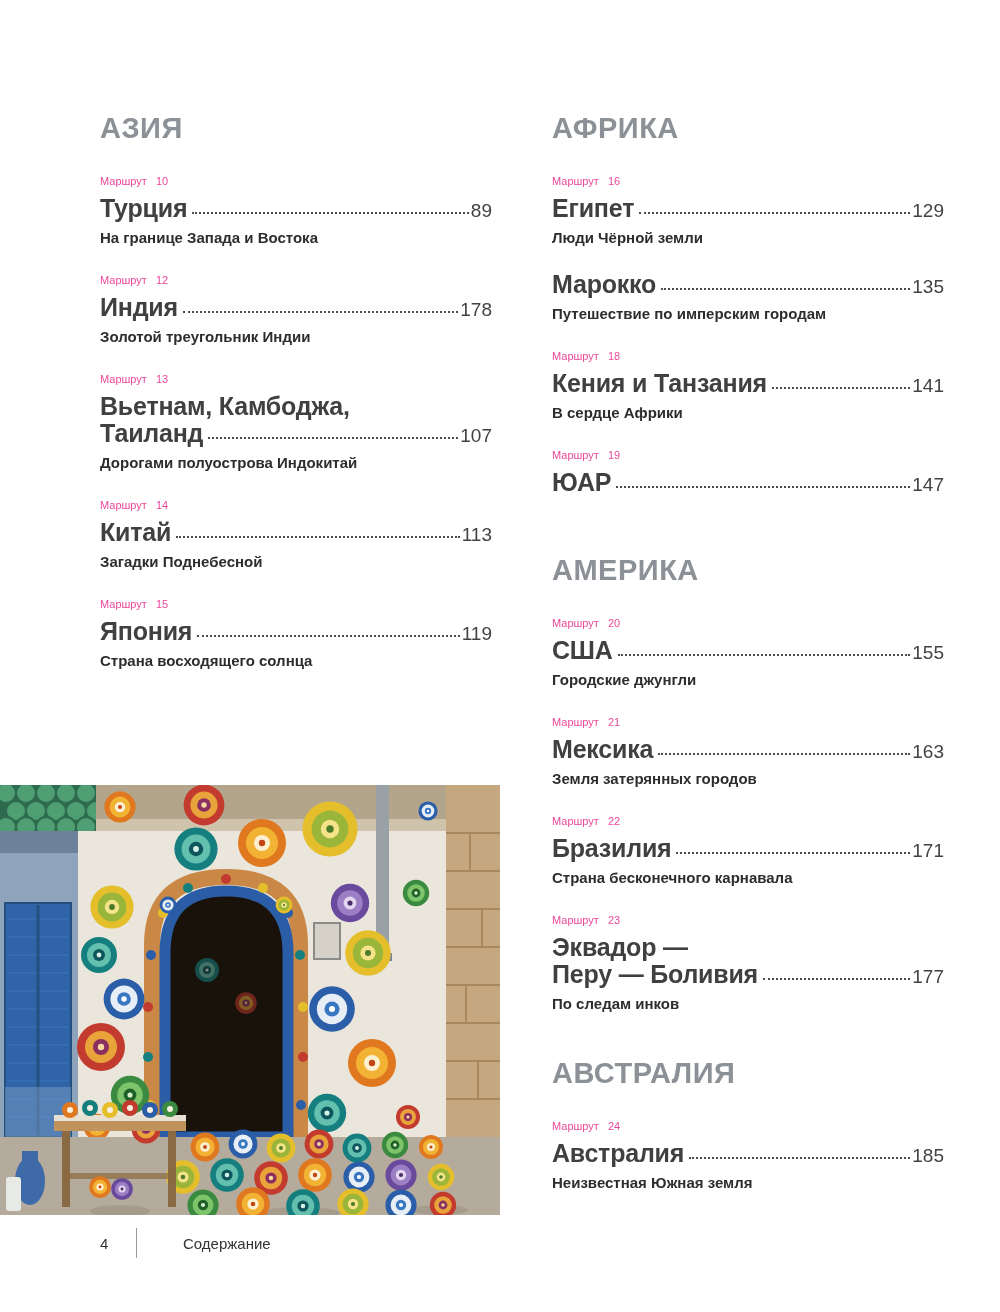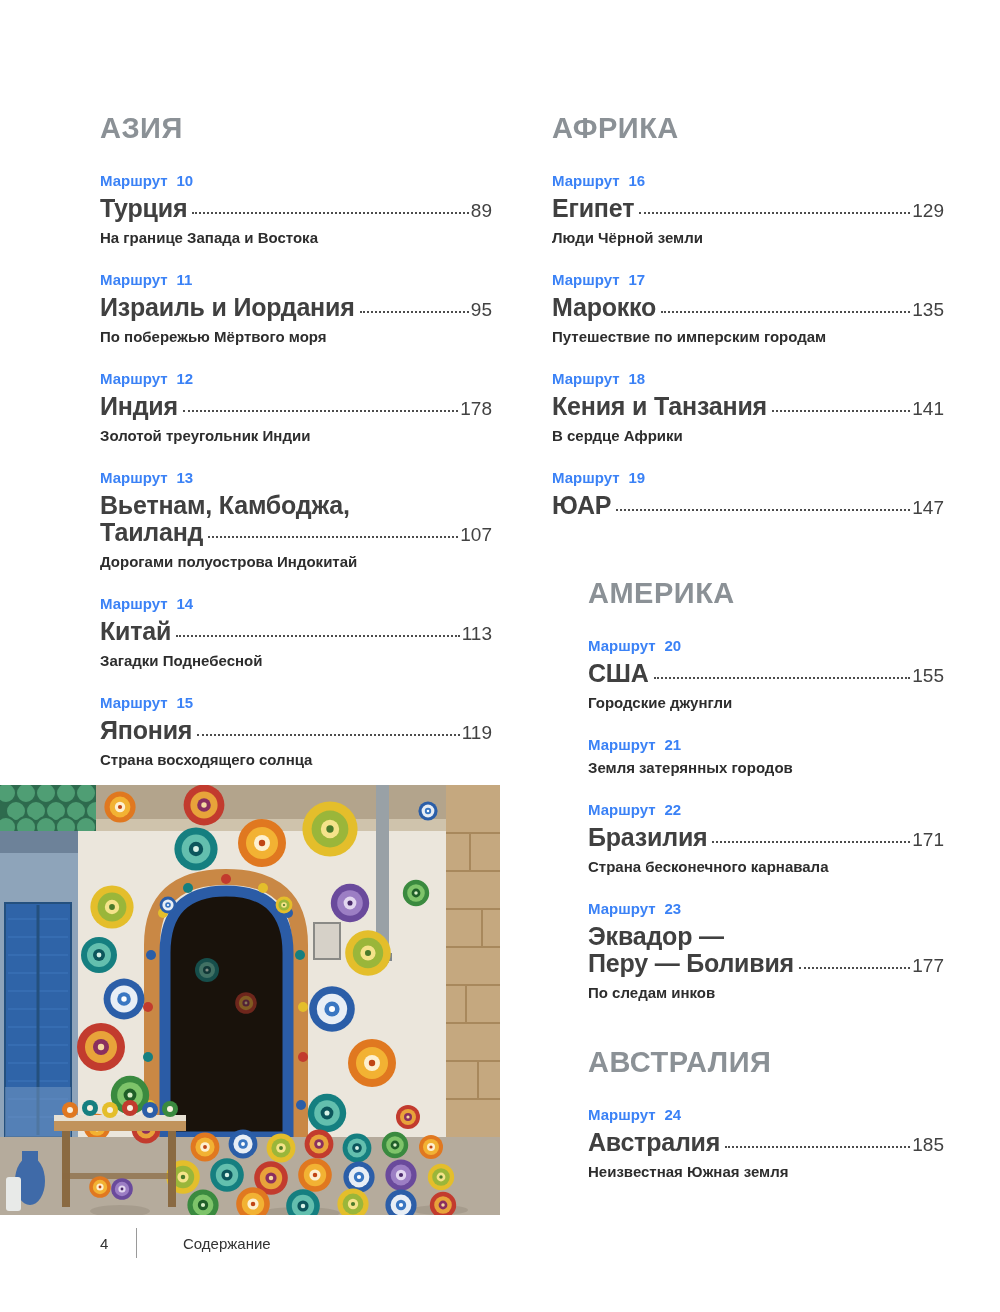--- a/index.html
+++ b/index.html
@@ -9,27 +9,27 @@
 
   .col { position:absolute; top:0; }
   .col-left  { left:100px; width:392px; }
   .col-right { left:552px; width:392px; }
 
   .section-heading {
     font-size:29px; line-height:32px; font-weight:700;
     color:#8b9196; letter-spacing:0.5px;
   }
   .section-first .section-heading { margin-top:112px; }
-  .section + .section { margin-top:56px;margin-left:36px; }
+  .section + .section { margin-top:56px; }
   .section-australia { margin-top:44px !important; }
 
   .entry { margin-top:24px; }
   .entry.first-entry { margin-top:28px; }
 
-  .route { font-size:15px; line-height:18px; font-weight:700; color:#3b82f6; }
+  .route { font-size:11px; line-height:18px; font-weight:400; color:#ec4899; }
   .route .rnum { margin-left:9px; }
 
   .ttl { font-size:25px; line-height:27px; font-weight:700; color:#404040; letter-spacing:-0.2px; }
   p.ttl.first { margin-top:5px; }
   .tline { display:flex; align-items:baseline; margin-top:5px; }
   .tline.cont { margin-top:0; }
   .dots { flex:1 1 auto; min-width:12px; border-bottom:2px dotted #4c4c4c; margin:0 2px 0 5px; position:relative; top:-3px; }
   .pg { font-size:19px; line-height:27px; font-weight:400; color:#424242; flex:0 0 auto; }
 
   .sub { margin-top:4px; font-size:15px; line-height:19px; font-weight:700; color:#2d2d2d; }
@@ -55,29 +55,20 @@
       <article class="entry first-entry">
         <p class="route"><span>Маршрут</span><span class="rnum">10</span></p>
         <p class="tline">
             <span class="ttl">Турция</span>
             <span class="dots"></span>
             <span class="pg">89</span>
           </p>
         <p class="sub">На границе Запада и Востока</p>
       </article>
 
-      <article class="entry">
-        <p class="route"><span>Маршрут</span><span class="rnum">11</span></p>
-        <p class="tline">
-            <span class="ttl">Израиль и Иордания</span>
-            <span class="dots"></span>
-            <span class="pg">95</span>
-          </p>
-        <p class="sub">По побережью Мёртвого моря</p>
-      </article>
 
       <article class="entry">
         <p class="route"><span>Маршрут</span><span class="rnum">12</span></p>
         <p class="tline">
             <span class="ttl">Индия</span>
             <span class="dots"></span>
             <span class="pg">178</span>
           </p>
         <p class="sub">Золотой треугольник Индии</p>
       </article>
@@ -124,21 +115,20 @@
         <p class="route"><span>Маршрут</span><span class="rnum">16</span></p>
         <p class="tline">
             <span class="ttl">Египет</span>
             <span class="dots"></span>
             <span class="pg">129</span>
           </p>
         <p class="sub">Люди Чёрной земли</p>
       </article>
 
       <article class="entry">
-        <p class="route"><span>Маршрут</span><span class="rnum">17</span></p>
         <p class="tline">
             <span class="ttl">Марокко</span>
             <span class="dots"></span>
             <span class="pg">135</span>
           </p>
         <p class="sub">Путешествие по имперским городам</p>
       </article>
 
       <article class="entry">
         <p class="route"><span>Маршрут</span><span class="rnum">18</span></p>
@@ -168,20 +158,25 @@
         <p class="tline">
             <span class="ttl">США</span>
             <span class="dots"></span>
             <span class="pg">155</span>
           </p>
         <p class="sub">Городские джунгли</p>
       </article>
 
       <article class="entry">
         <p class="route"><span>Маршрут</span><span class="rnum">21</span></p>
+        <p class="tline">
+            <span class="ttl">Мексика</span>
+            <span class="dots"></span>
+            <span class="pg">163</span>
+          </p>
         <p class="sub">Земля затерянных городов</p>
       </article>
 
       <article class="entry">
         <p class="route"><span>Маршрут</span><span class="rnum">22</span></p>
         <p class="tline">
             <span class="ttl">Бразилия</span>
             <span class="dots"></span>
             <span class="pg">171</span>
           </p>

